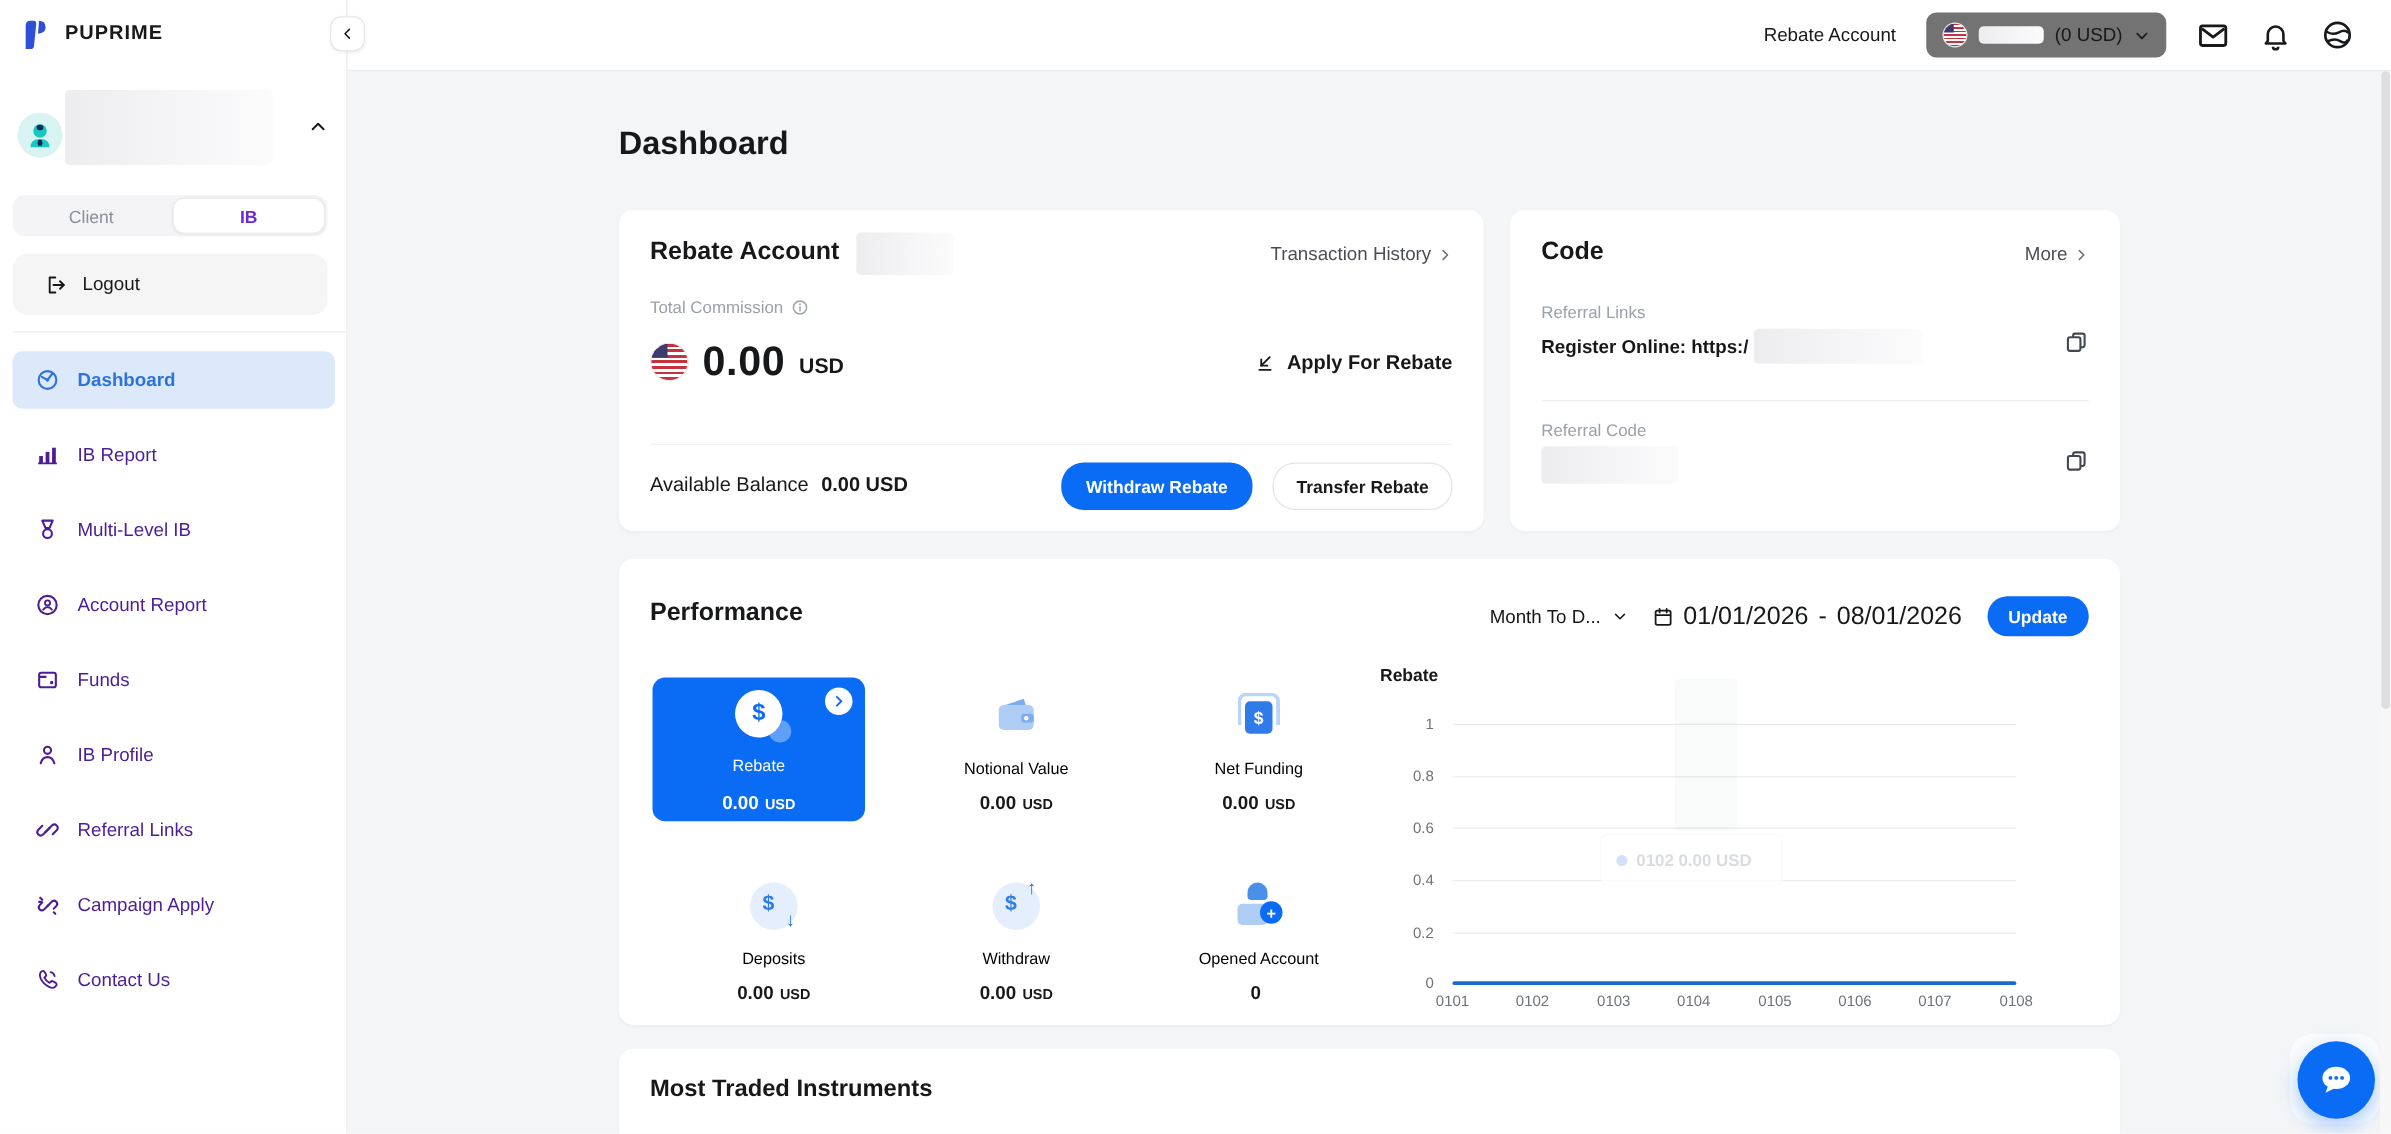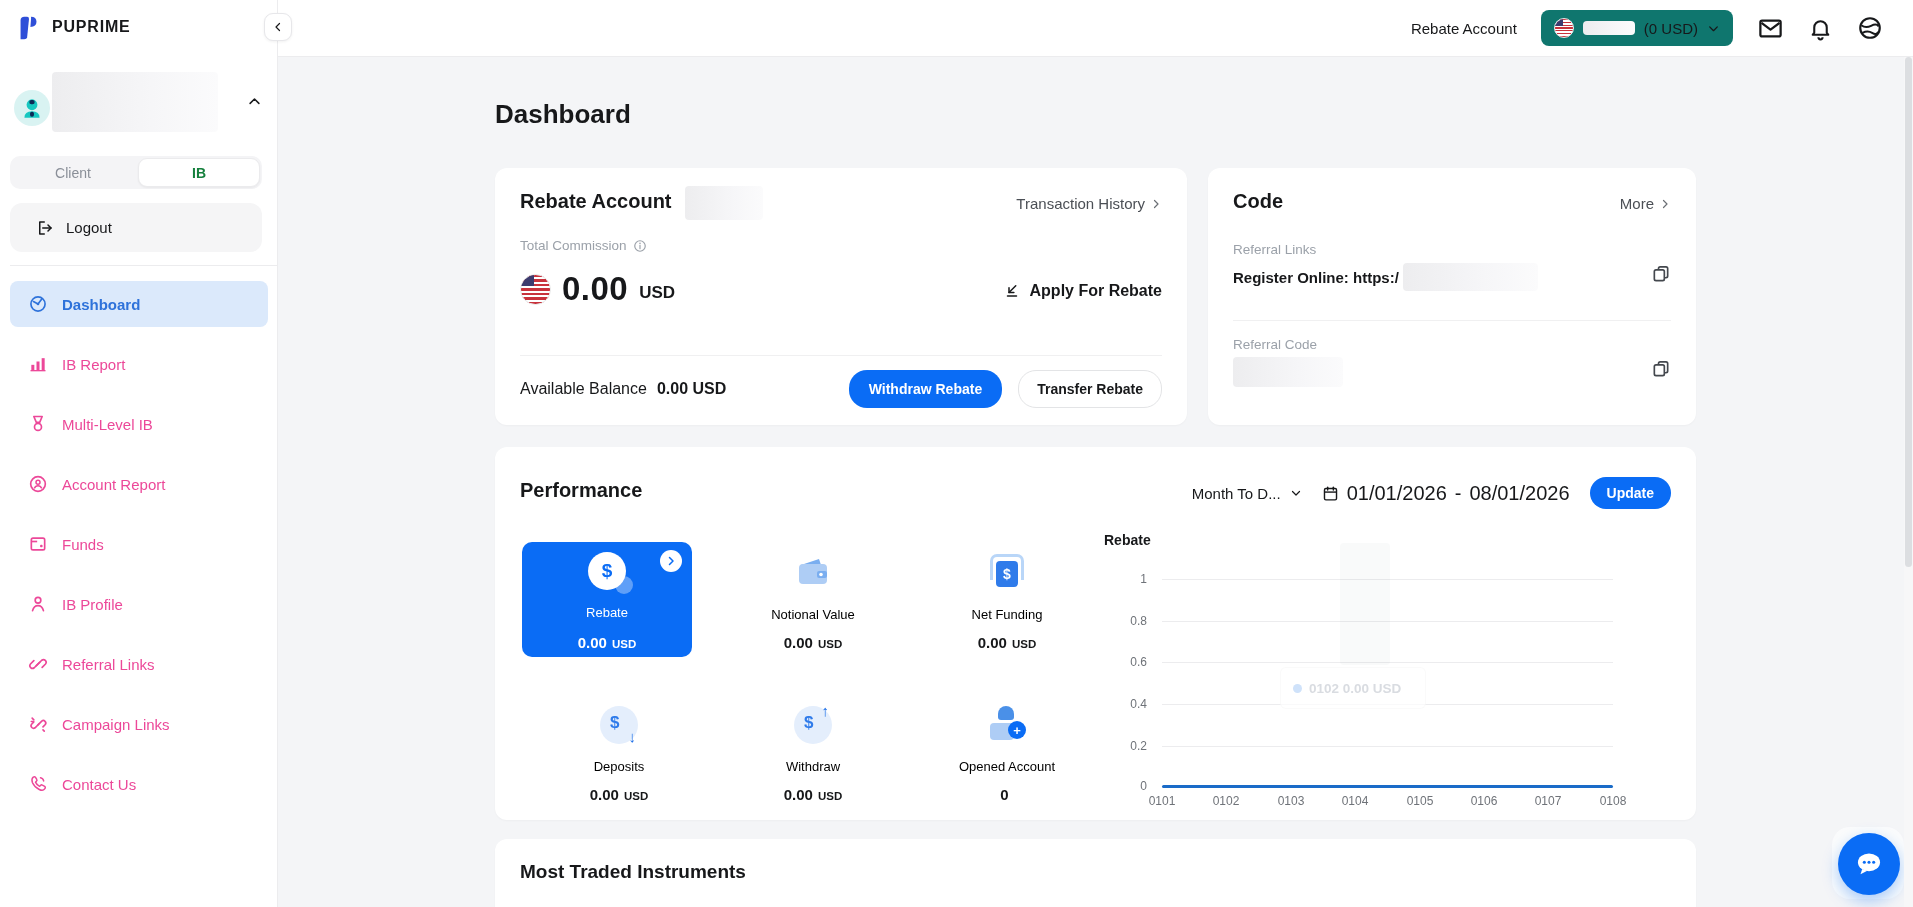--- a/index.html
+++ b/index.html
@@ -23,37 +23,37 @@
   .avatar { position:absolute; left:2px; top:18px; width:36px; height:36px; border-radius:50%;
     background:#d9f3f2; display:flex; align-items:center; justify-content:center; overflow:hidden; }
   .redacted { background:linear-gradient(90deg,#ededef 0%,#f6f6f8 60%,#fbfbfc 100%); border-radius:4px; }
   .profile-redact { position:absolute; left:40px; top:0; width:166px; height:60px; }
   .profile-chevron { position:absolute; right:4px; top:22px; }
   .toggle { position:absolute; left:10px; top:156px; width:252px; height:33px;
     background:#f4f4f6; border-radius:10px; display:flex; }
   .toggle-half { width:126px; display:flex; align-items:center; justify-content:center;
     font-size:14px; color:#8a8f98; cursor:pointer; }
   .toggle-half.selected { background:#fff; border:1px solid #ebebed; border-radius:9px;
-    margin:2px; width:122px; color:#15803d; font-weight:600;
+    margin:2px; width:122px; color:#6d28d9; font-weight:600;
     box-shadow:0 1px 2px rgba(0,0,0,.05); }
   .logout-btn { position:absolute; left:10px; top:203px; width:252px; height:49px;
     background:#f5f5f6; border-radius:12px; display:flex; align-items:center;
     padding-left:26px; gap:12px; font-size:15px; color:#17181a; cursor:pointer; }
   .side-divider { position:absolute; left:10px; top:265px; width:268px; height:1px; background:#ececee; }
   .nav { position:absolute; left:10px; top:281px; width:258px; }
   .nav-item { height:46px; margin-bottom:14px; display:flex; align-items:center;
-    padding-left:18px; gap:14px; font-size:15px; color:#ec4899; border-radius:8px; cursor:pointer; }
+    padding-left:18px; gap:14px; font-size:15px; color:#4c1d95; border-radius:8px; cursor:pointer; }
   .nav-item svg { flex:0 0 auto; }
   .nav-item.active { background:#dbe9fb; color:#2e72da; font-weight:600; }
 
   
   .topbar { position:absolute; left:278px; top:0; width:1635px; height:57px; background:#fff;
     border-bottom:1px solid #ececee; display:flex; align-items:center; justify-content:flex-end;
     gap:24px; padding-right:30px; z-index:4; }
-  .account-pill { display:flex; align-items:center; gap:9px; background:#0f766e;
+  .account-pill { display:flex; align-items:center; gap:9px; background:#737373;
     border-radius:8px; height:36px; padding:0 13px; cursor:pointer;justify-content:flex-end; }
   .pill-redact { width:52px; height:14px; }
   .topbar-label { font-size:15px; color:#17181a; }
   .pill-balance { font-size:15px; color:#17181a; }
   .top-icon { cursor:pointer; display:flex; align-items:center; }
 
   
   .flag { border-radius:50%; position:relative; overflow:hidden; border:1px solid #e8e8e8;
     background:repeating-linear-gradient(to bottom,#c8323c 0 7.7%,#fff 7.7% 15.4%); flex:0 0 auto; }
   .flag::after { content:""; position:absolute; left:0; top:0; width:46%; height:40%; background:#3c3b6e; }
@@ -288,21 +288,21 @@
         <span>Referral Links</span>
       </div>
       <div class="nav-item">
         <svg width="20" height="20" viewBox="0 0 24 24">
           <path d="M12 13 L16.5 8.5 a3 3 0 0 1 4.2 4.2 L18 15.5" fill="none" stroke="currentColor" stroke-width="2" stroke-linecap="round"></path>
           <path d="M13 12 L8.5 16.5 a3 3 0 0 1-4.2-4.2 L7 9.5" fill="none" stroke="currentColor" stroke-width="2" stroke-linecap="round"></path>
           <line x1="5" y1="5" x2="7" y2="7" stroke="currentColor" stroke-width="2" stroke-linecap="round"></line>
           <line x1="4" y1="9" x2="6" y2="9" stroke="currentColor" stroke-width="2" stroke-linecap="round"></line>
           <line x1="18" y1="19" x2="19.5" y2="20.5" stroke="currentColor" stroke-width="2" stroke-linecap="round"></line>
         </svg>
-        <span>Campaign Links</span>
+        <span>Campaign Apply</span>
       </div>
       <div class="nav-item">
         <svg width="20" height="20" viewBox="0 0 24 24">
           <path d="M6 4 q2-1.5 3 0 l1.5 2.5 q0.8 1.2-0.5 2.3 l-1 1 q1.5 3.5 5 5 l1-1 q1.1-1.3 2.3-0.5 L20 14.8 q1.5 1 0 3 q-2 3-6.5 0.8 Q8 16 5.4 10.5 Q3.8 6.3 6 4 Z" fill="none" stroke="currentColor" stroke-width="1.8" stroke-linejoin="round"></path>
           <path d="M15 4.5 q3 0.5 3.8 3.8" fill="none" stroke="currentColor" stroke-width="1.8" stroke-linecap="round"></path>
         </svg>
         <span>Contact Us</span>
       </div>
     </div>
   </div>

